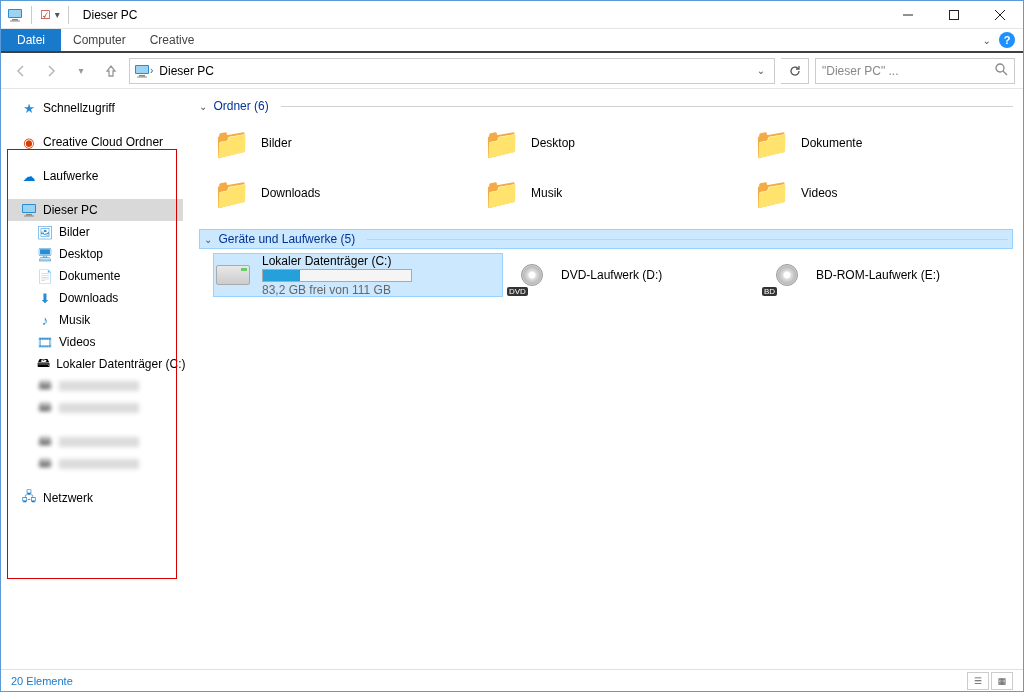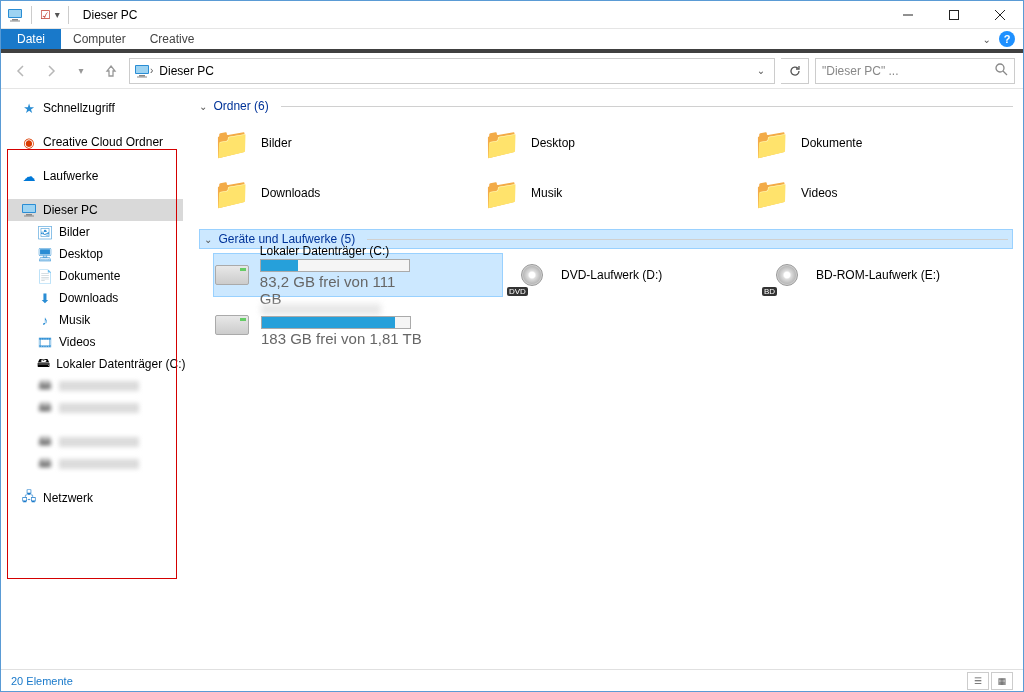--- a/index.html
+++ b/index.html
@@ -8,21 +8,21 @@
   
   .titlebar { height: 28px; display: flex; align-items: center; background: #fff; border-bottom: 1px solid #e5e5e5; }
   .titlebar .qat { display: flex; align-items: center; padding-left: 6px; gap: 4px; }
   .titlebar .qat .sep { width:1px; height:18px; background:#ccc; margin:0 4px; }
   .titlebar .title { padding-left: 10px; font-size: 12px; }
   .titlebar .spacer { flex: 1; }
   .titlebar .winbtns { display: flex; }
   .titlebar .winbtn { width: 46px; height: 28px; display:flex; align-items:center; justify-content:center; color:#222; }
 
   
-  .ribbon { height: 24px; display: flex; align-items:stretch; border-bottom: 4px solid #404040; background:#fff; position:relative; }
+  .ribbon { height: 24px; display: flex; align-items:stretch; border-bottom: 2px solid #404040; background:#fff; position:relative; }
   .ribbon .tab { padding: 0 12px; display:flex; align-items:center; font-size:12px; color:#444; }
   .ribbon .tab.datei { background:#1979ca; color:#fff; padding:0 16px; }
   .ribbon .right { margin-left:auto; display:flex; align-items:center; padding-right:8px; gap:8px; }
   .help-icon { width:16px; height:16px; background:#1e90ff; border-radius:50%; color:#fff; font-size:11px; display:flex; align-items:center; justify-content:center; font-weight:bold; }
 
   
   .addrrow { height: 36px; display:flex; align-items:center; padding: 4px 8px; gap:6px; border-bottom:1px solid #e5e5e5; }
   .navbtn { width:24px; height:24px; display:flex; align-items:center; justify-content:center; color:#666; opacity:.6; }
   .addressbar { flex:1; height:26px; border:1px solid #ccc; display:flex; align-items:center; padding:0 2px 0 4px; background:#fff; }
   .addressbar .crumb { padding:0 6px; }
@@ -50,21 +50,21 @@
   .groupheader .line { flex:1; height:1px; background:#d0d0d0; margin-left:6px; }
   .group.selected .groupheader { background:#cce8ff; border:1px solid #99d1ff; padding:2px 4px; }
 
   .items-grid { display:grid; grid-template-columns: repeat(3, 1fr); gap: 6px 10px; padding: 4px 0 14px 14px; }
   .tile { display:flex; align-items:center; gap:10px; height:44px; }
   .tile .bigicon { width:38px; height:38px; display:flex; align-items:center; justify-content:center; font-size:30px; }
   .tile .txt { display:flex; flex-direction:column; }
   .tile.selected { background:#cce8ff; border:1px solid #99d1ff; padding-right:90px; }
   .tile .bar { width:150px; height:13px; border:1px solid #aaa; margin:1px 0; background:#f5f5f5; position:relative; }
   .tile .bar .fill { position:absolute; top:0; left:0; bottom:0; background:#26a0da; }
-  .tile .sub { color:#666; font-size:15px; }
+  .tile .sub { color:#666; font-size:12px; }
   .tile.blur .label { filter: blur(3px); opacity:.7; }
 
   
   .statusbar { height:22px; border-top:1px solid #e0e0e0; display:flex; align-items:center; padding:0 10px; font-size:11px; color:#1979ca; }
   .statusbar .spacer { flex:1; }
   .viewbtn { width:22px; height:18px; border:1px solid #ccc; margin-left:2px; display:flex; align-items:center; justify-content:center; color:#555; font-size:9px; }
 
   
   .ic-folder { color:#f6c04d; }
   .ic-pc { color:#2a8dd4; }
@@ -345,32 +345,20 @@
           <span class="bigicon ic-dvd">
               <span class="disc"></span>
               <span class="tag">BD</span>
             </span>
           <span class="txt">
               <span class="label">BD-ROM-Laufwerk (E:)</span>
             </span>
         </div>
 
 
-        <div class="tile blur">
-          <span class="bigicon">
-              <span class="ic-drive"></span>
-            </span>
-          <span class="txt">
-            <span class="label" style="width:120px;height:11px;background:#ddd;display:inline-block"></span>
-            <span class="bar">
-                <span class="fill" style="width:90%"></span>
-              </span>
-            <span class="sub">183 GB frei von 1,81 TB</span>
-          </span>
-        </div>
       </div>
     </div>
   </div>
 </div>
 
 <div class="statusbar">
   <span>20 Elemente</span>
   <div class="spacer"></div>
   <div class="viewbtn">☰</div>
   <div class="viewbtn">▦</div>

